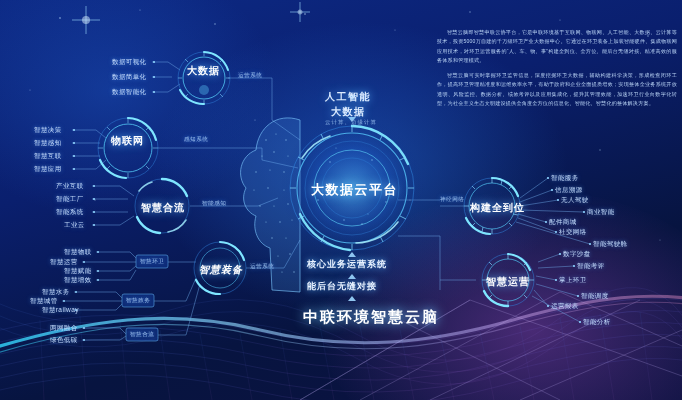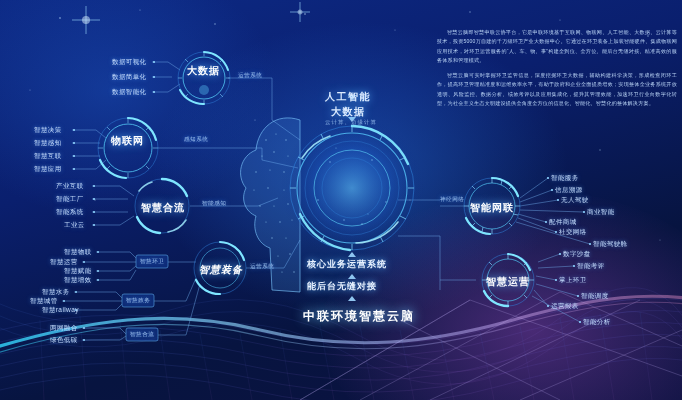--- a/index.html
+++ b/index.html
@@ -24,21 +24,21 @@
     background:radial-gradient(ellipse at center, rgba(30,90,200,.40), rgba(10,40,130,0) 70%);z-index:1;}
   .glow3{position:absolute;right:-60px;bottom:-70px;width:420px;height:280px;border-radius:50%;
     background:radial-gradient(ellipse at center, rgba(150,70,180,.45), rgba(10,40,130,0) 72%);z-index:1;}
   svg.layer{position:absolute;inset:0;width:682px;height:400px;z-index:2;overflow:visible;}
   .txt{position:absolute;z-index:6;color:#cfe2ff;white-space:nowrap;}
   .leaf{font-size:6.5px;letter-spacing:.4px;color:#c6dcfb;text-shadow:0 0 4px rgba(80,160,255,.7);}
   .edgelbl{font-size:5.6px;color:#9fc3ef;letter-spacing:.5px;text-shadow:0 0 4px rgba(60,140,255,.8);}
   .nodelbl{font-size:10px;font-weight:bold;color:#ffffff;letter-spacing:1px;text-shadow:0 0 8px rgba(90,180,255,.95);}
   .hub{font-size:13px;font-weight:bold;color:#ffffff;letter-spacing:1.5px;text-shadow:0 0 10px rgba(100,200,255,1);}
   .stacklbl{font-size:9px;font-weight:bold;color:#e8f2ff;letter-spacing:1px;text-shadow:0 0 7px rgba(90,180,255,.9);}
-  .bigbottom{font-size:12px;font-weight:bold;color:#ffffff;letter-spacing:2px;text-shadow:0 0 12px rgba(110,200,255,1);}
+  .bigbottom{font-size:15px;font-weight:bold;color:#ffffff;letter-spacing:2px;text-shadow:0 0 12px rgba(110,200,255,1);}
   .toplbl{font-size:10px;font-weight:bold;color:#dcebff;letter-spacing:1.5px;text-shadow:0 0 8px rgba(90,180,255,.95);}
   .sublbl{font-size:5.5px;color:#8fb6e8;letter-spacing:1px;}
   #panel{position:absolute;left:437px;top:28px;width:240px;z-index:7;}
   #panel h1{font-size:19px;font-weight:bold;color:#ffffff;letter-spacing:2px;text-shadow:0 0 10px rgba(100,180,255,.9);margin-bottom:10px;}
   #panel p{font-size:5.1px;line-height:1.85;color:#b9d3f4;text-align:justify;text-indent:10px;margin-bottom:5px;letter-spacing:.2px;}
 </style>
 </head>
 <body>
 
 <div id="stage">
@@ -411,20 +411,21 @@
       </g>
     </g>
 
     <g>
       <rect x="136" y="255" width="32" height="13" rx="2" fill="rgba(20,60,150,.55)" stroke="#5aa8e8" stroke-width=".6"></rect>
       <rect x="122" y="294" width="32" height="13" rx="2" fill="rgba(20,60,150,.55)" stroke="#5aa8e8" stroke-width=".6"></rect>
       <rect x="126" y="328" width="32" height="13" rx="2" fill="rgba(20,60,150,.55)" stroke="#5aa8e8" stroke-width=".6"></rect>
     </g>
   </svg>
 
+  <div class="txt hub" style="left:311px;top:181px;">大数据云平台</div>
   <div class="txt toplbl" style="left:325px;top:84px;margin-top:6px;">人工智能</div>
   <div class="txt toplbl" style="left:331px;top:105px;">大数据</div>
   <div class="txt sublbl" style="left:325px;top:119px;">云计算、边缘计算</div>
   <div class="txt stacklbl" style="left:307px;top:258px;">核心业务运营系统</div>
   <div class="txt stacklbl" style="left:307px;top:280px;">能后台无缝对接</div>
   <div class="txt bigbottom" style="left:303px;top:308px;">中联环境智慧云脑</div>
 
   <div class="txt nodelbl" style="left:187px;top:64px;">大数据</div>
   <div class="txt edgelbl" style="left:238px;top:72px;">运营系统</div>
   <div class="txt leaf" style="left:112px;top:58px;">数据可视化</div>
@@ -456,21 +457,21 @@
 
   <div class="txt edgelbl" style="left:126px;top:297px;">智慧政务</div>
   <div class="txt leaf" style="left:42px;top:288px;">智慧水务</div>
   <div class="txt leaf" style="left:30px;top:297px;">智慧城管</div>
   <div class="txt leaf" style="left:42px;top:306px;">智慧railway</div>
 
   <div class="txt edgelbl" style="left:130px;top:331px;">智慧合流</div>
   <div class="txt leaf" style="left:50px;top:324px;">两网融合</div>
   <div class="txt leaf" style="left:50px;top:336px;">绿色低碳</div>
 
-  <div class="txt nodelbl" style="left:470px;top:201px;">智能网联</div>
+  <div class="txt nodelbl" style="left:470px;top:201px;">构建全到位</div>
   <div class="txt edgelbl" style="left:440px;top:196px;">神经网络</div>
   <div class="txt leaf" style="left:551px;top:174px;">智能服务</div>
   <div class="txt leaf" style="left:555px;top:186px;">信息溯源</div>
   <div class="txt leaf" style="left:561px;top:196px;">无人驾驶</div>
   <div class="txt leaf" style="left:587px;top:208px;">商业智能</div>
   <div class="txt leaf" style="left:549px;top:218px;">配件商城</div>
   <div class="txt leaf" style="left:559px;top:228px;">社交网络</div>
   <div class="txt leaf" style="left:593px;top:240px;">智能驾驶舱</div>
 
   <div class="txt nodelbl" style="left:486px;top:275px;">智慧运营</div>

